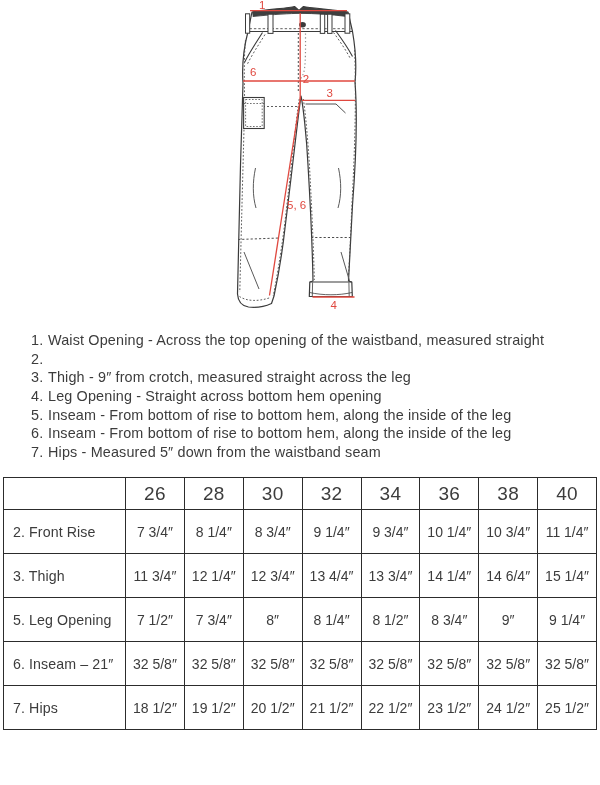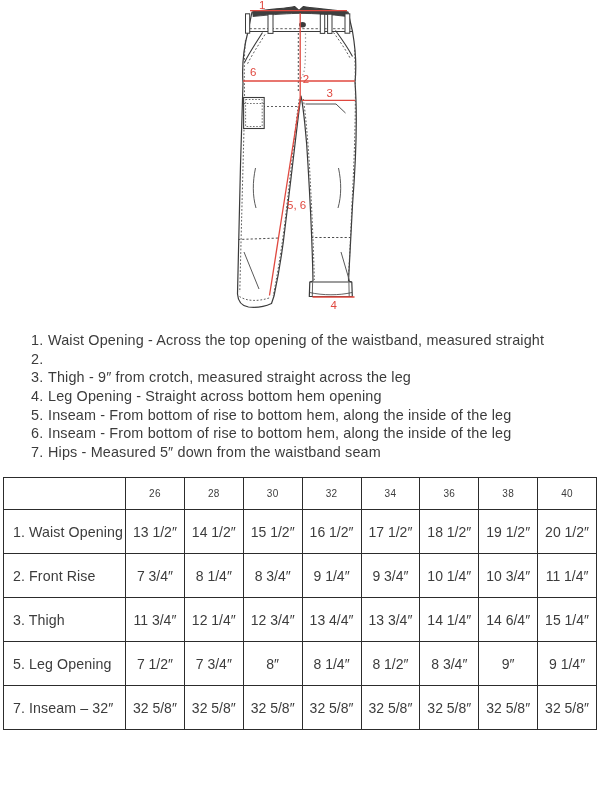--- a/index.html
+++ b/index.html
@@ -26,21 +26,21 @@
     position:absolute;left:3px;top:477px;width:594px;height:253px;
     border-collapse:collapse;table-layout:fixed;
     font-size:14px;color:#3c3c3c;
   }
   .size-table th,.size-table td{
     border:1px solid #2c2c2c;font-weight:400;text-align:center;
     padding:0;white-space:nowrap;overflow:hidden;
   }
   .size-table thead tr{height:32px;}
   .size-table tbody tr{height:31.5px;}
-  .size-table thead th{font-size:10px;letter-spacing:.3px;}
+  .size-table thead th{font-size:19px;letter-spacing:.3px;}
   .size-table .row-label{text-align:left;padding-left:9px;font-size:14.2px;letter-spacing:.1px;}
   .size-table col.label-col{width:122px;}
 </style>
 </head>
 <body>
 
 <div class="canvas">
 
   <figure class="pants-fig">
     <svg viewBox="0 0 210 320" xmlns="http://www.w3.org/2000/svg">
@@ -185,31 +185,20 @@
           <th>30</th>
           <th>32</th>
           <th>34</th>
           <th>36</th>
           <th>38</th>
           <th>40</th>
         </tr>
     </thead>
     <tbody>
         <tr>
-          <th class="row-label">1.  Waist Opening</th>
-          <td>13 1/2″</td>
-          <td>14 1/2″</td>
-          <td>15 1/2″</td>
-          <td>16 1/2″</td>
-          <td>17 1/2″</td>
-          <td>18 1/2″</td>
-          <td>19 1/2″</td>
-          <td>20 1/2″</td>
-        </tr>
-        <tr>
           <th class="row-label">2. Front Rise</th>
           <td>7 3/4″</td>
           <td>8 1/4″</td>
           <td>8 3/4″</td>
           <td>9 1/4″</td>
           <td>9 3/4″</td>
           <td>10 1/4″</td>
           <td>10 3/4″</td>
           <td>11 1/4″</td>
         </tr>
@@ -229,26 +218,37 @@
           <td>7 1/2″</td>
           <td>7 3/4″</td>
           <td>8″</td>
           <td>8 1/4″</td>
           <td>8 1/2″</td>
           <td>8 3/4″</td>
           <td>9″</td>
           <td>9 1/4″</td>
         </tr>
         <tr>
-          <th class="row-label">7. Inseam – 32″</th>
-          <td>32 5/8″</td>
-          <td>32 5/8″</td>
-          <td>32 5/8″</td>
-          <td>32 5/8″</td>
-          <td>32 5/8″</td>
-          <td>32 5/8″</td>
-          <td>32 5/8″</td>
-          <td>32 5/8″</td>
+          <th class="row-label">6. Inseam – 21″</th>
+          <td>32 5/8″</td>
+          <td>32 5/8″</td>
+          <td>32 5/8″</td>
+          <td>32 5/8″</td>
+          <td>32 5/8″</td>
+          <td>32 5/8″</td>
+          <td>32 5/8″</td>
+          <td>32 5/8″</td>
+        </tr>
+        <tr>
+          <th class="row-label">7. Hips</th>
+          <td>18 1/2″</td>
+          <td>19 1/2″</td>
+          <td>20 1/2″</td>
+          <td>21 1/2″</td>
+          <td>22 1/2″</td>
+          <td>23 1/2″</td>
+          <td>24 1/2″</td>
+          <td>25 1/2″</td>
         </tr>
       </tbody>
   </table>
 
 </div>
 
 </body></html>

